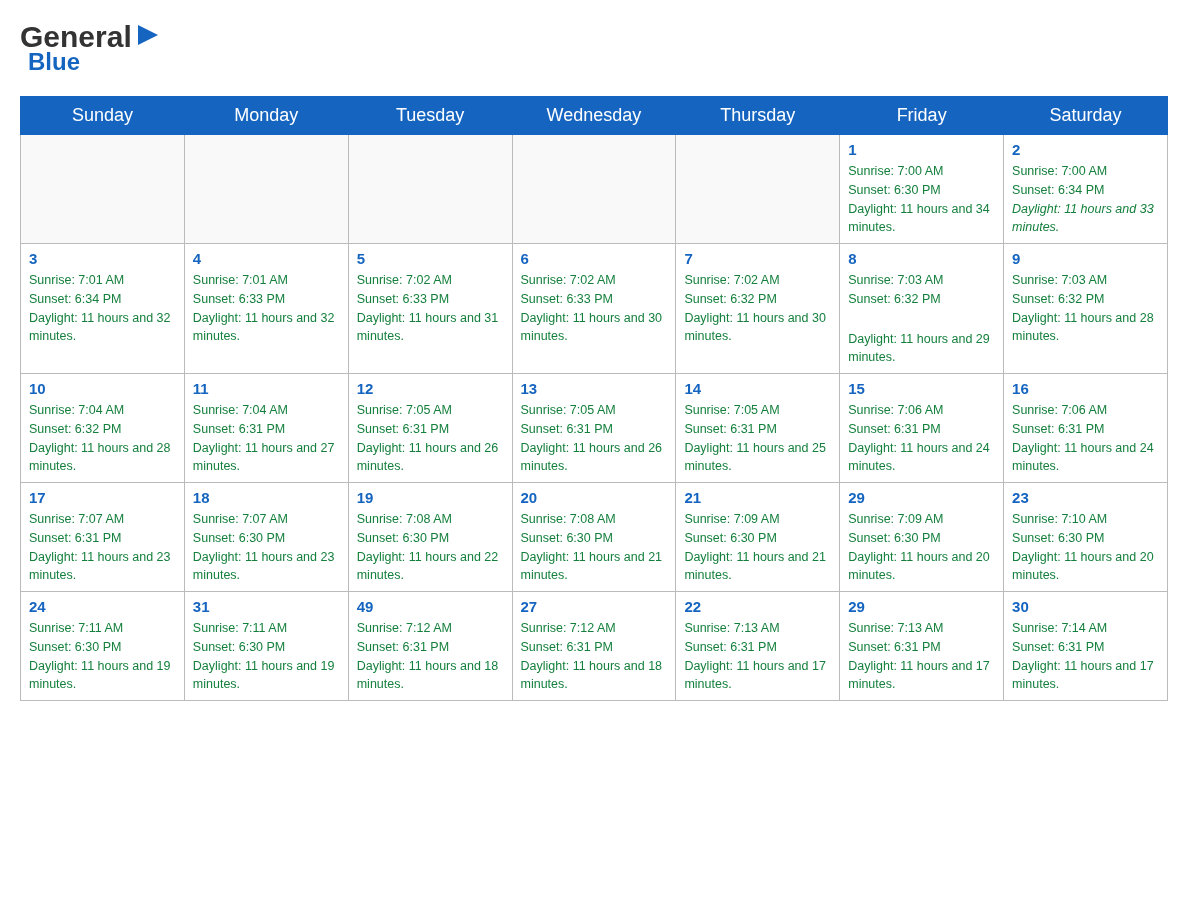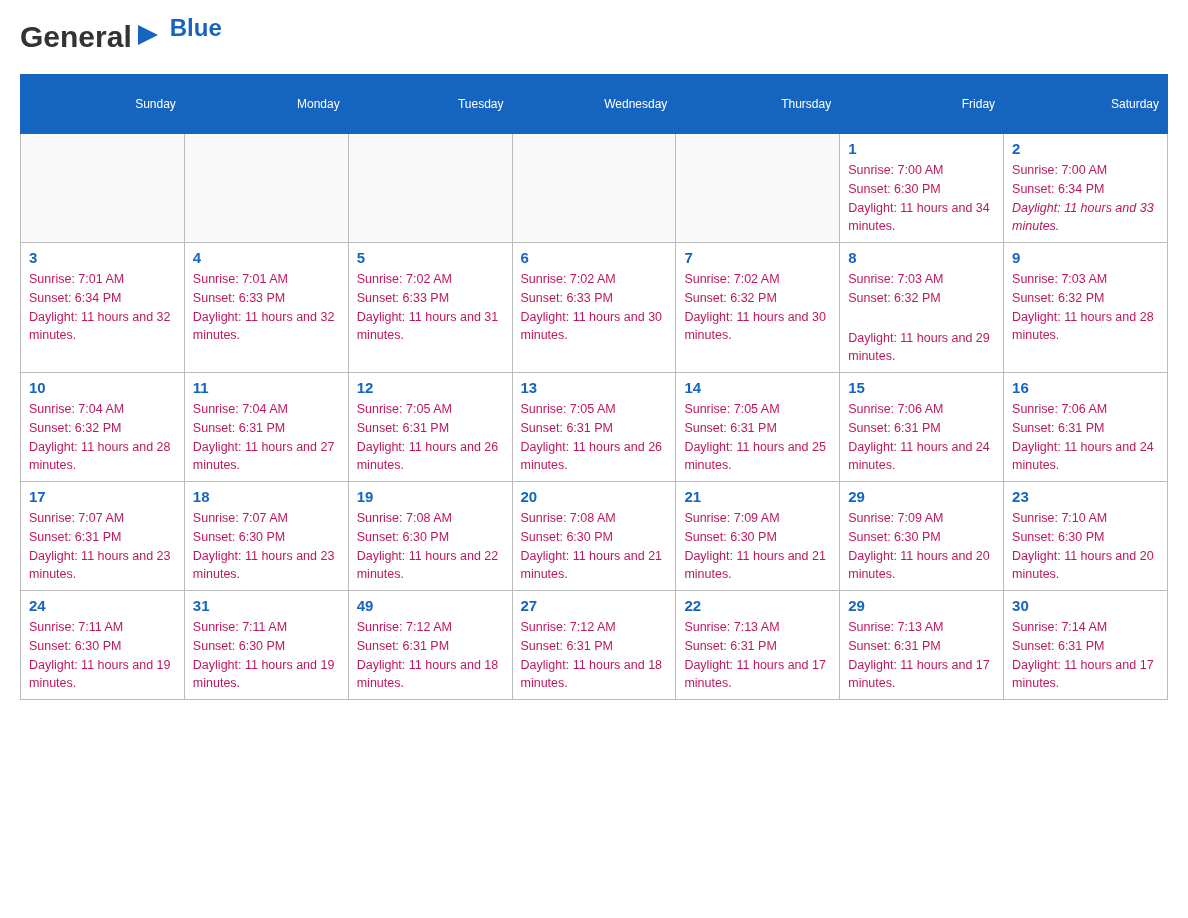--- a/index.html
+++ b/index.html
@@ -11,21 +11,21 @@
       min-height: 918px;
     }
     .header {
       display: flex;
       justify-content: space-between;
       align-items: flex-start;
       margin-bottom: 20px;
     }
     .logo {
       display: flex;
-      flex-direction: row;
+      flex-direction: column;
       align-items: flex-start;
     }
     .title-block {
       text-align: right;
     }
     .title-block h1 {
       font-size: 52px;
       font-weight: normal;
       color: #222;
     }
@@ -35,45 +35,45 @@
       color: #444;
     }
     .calendar {
       width: 100%;
       border-collapse: collapse;
       border: 1px solid #aaa;
     }
     .calendar th {
       background-color: #1565c0;
       color: #fff;
-      padding: 22px 8px;
-      font-size: 12px;
+      padding: 8px 8px;
+      font-size: 18px;
       font-weight: normal;
-      text-align: right;
+      text-align: center;
       border: 1px solid #1565c0;
     }
     .calendar td {
       border: 1px solid #bbb;
       vertical-align: top;
       padding: 6px 8px;
       width: calc(100% / 7);
       min-height: 100px;
       font-size: 13px;
       color: #333;
     }
     .day-num {
       font-size: 15px;
       font-weight: bold;
       color: #1565c0;
       display: block;
       margin-bottom: 4px;
     }
     .day-info {
       font-size: 12.5px;
-      color: #be185d;
+      color: #15803d;
       line-height: 1.5;
     }
     .empty-cell {
       background: #f9f9f9;
     }
     tr.week-row td {
       height: 100px;
     }
   </style>
 </head>

